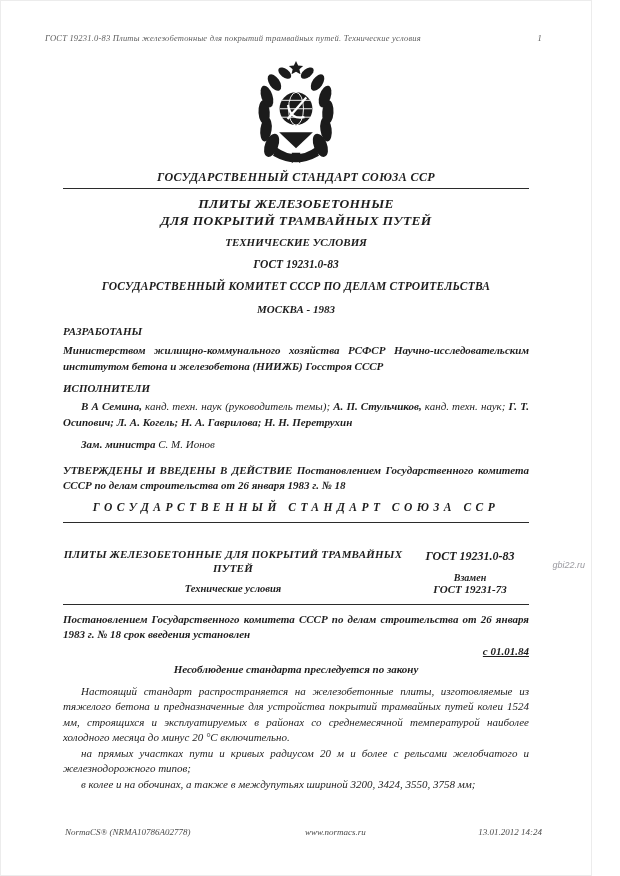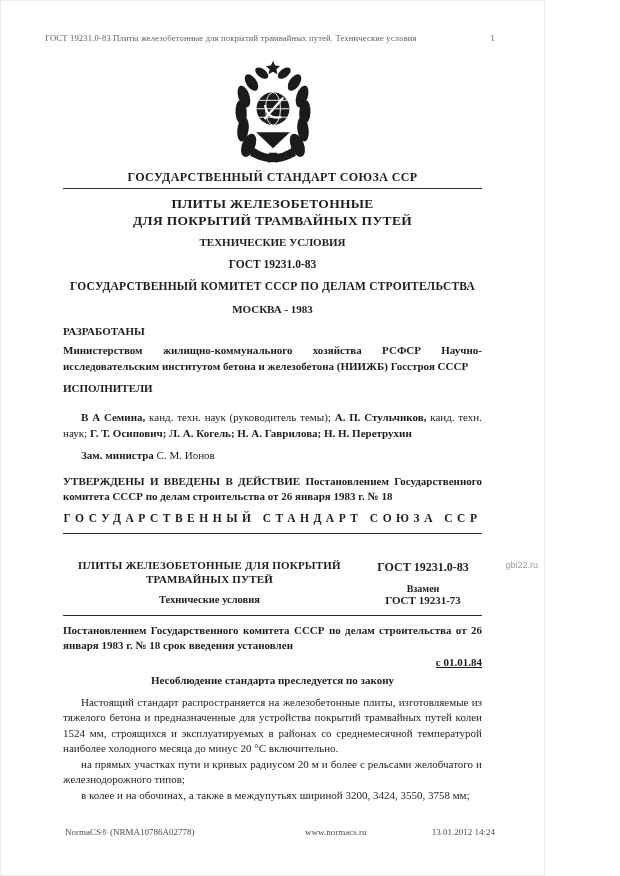--- a/index.html
+++ b/index.html
@@ -1,45 +1,46 @@
 <!DOCTYPE html>
 <html><head>
 <meta charset="utf-8">
 <style>
   * { margin:0; padding:0; box-sizing:border-box; }
   html,body { background:#fff; }
   .page {
     position:relative;
-    width:545px; height:876px;
+    width:592px; height:876px;
     background:#fff;
     font-family:"Liberation Serif", serif;
     color:#1d1d1d;
     overflow:hidden;
     box-shadow: inset 0 0 0 1px #ececec;
+    font-style: italic;
   }
   .doc-header {
     display:flex; justify-content:space-between; align-items:flex-start;
     padding:33px 50px 0 45px;
     font-size:8.5px; color:#5d5d5d; letter-spacing:.2px;
   }
   .emblem-wrap { text-align:center; margin-top:17px; height:105px; }
   .body { padding:0 63px; }
   .center { text-align:center; }
   .b { font-weight:bold; }
   .org-line { margin-top:5px; font-size:12px; font-weight:bold; letter-spacing:.4px; }
   .rule { border:0; border-top:1.6px solid #2b2b2b; margin-top:3px; }
   .main-title { margin-top:6px; font-size:13.5px; font-weight:bold; line-height:17px; letter-spacing:.3px; }
   .subtitle { margin-top:7px; font-size:11px; font-weight:bold; }
   .gost-line { margin-top:10px; font-size:11.5px; font-weight:bold; }
   .committee { margin-top:10px; font-size:11.5px; font-weight:bold; letter-spacing:.2px; }
   .city { margin-top:11px; font-size:11px; font-weight:bold; }
   .sec-head { margin-top:10px; font-size:11px; font-weight:bold; }
   .par { font-size:11px; line-height:15.5px; text-align:justify; }
   .par.bold { font-weight:bold; }
-  .mt6 { margin-top:6px; } .mt5 { margin-top:16px; } .mt7 { margin-top:7px; }
+  .mt6 { margin-top:6px; } .mt5 { margin-top:5px; } .mt7 { margin-top:7px; }
   .mt8 { margin-top:8px; } .mt9 { margin-top:9px; } .mt10 { margin-top:10px; }
   .indent { text-indent:18px; }
   .org-spaced { margin-top:7px; font-size:11.5px; font-weight:bold; letter-spacing:4.5px; }
   .std-box {
     margin-top:9px;
     border-top:1.6px solid #2b2b2b; border-bottom:1.6px solid #2b2b2b;
     display:flex; padding:24px 0 9px 0;
   }
   .std-left { flex:1 1 auto; text-align:center; padding:0 8px 0 0; }
   .std-right { flex:0 0 118px; text-align:center; }

